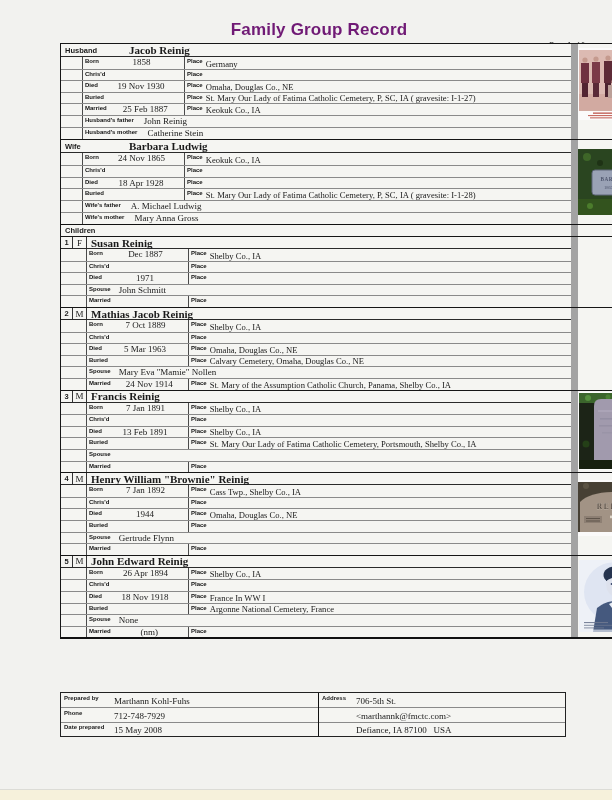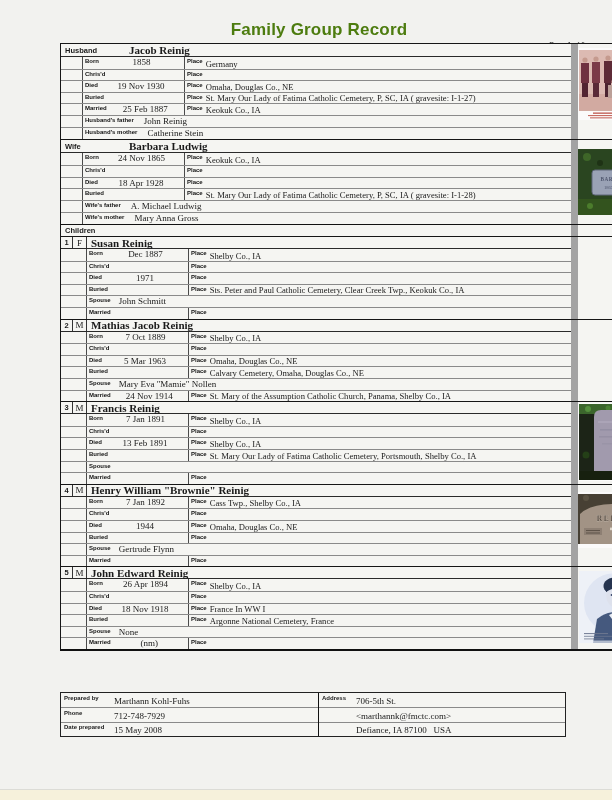--- a/index.html
+++ b/index.html
@@ -1,18 +1,18 @@
 <!DOCTYPE html>
 <html><head>
 <meta charset="utf-8">
 <style>
   *{margin:0;padding:0;box-sizing:border-box}
   html,body{background:#e9e9e7}
   .paper{position:relative;width:612px;height:800px;background:#f2f2ef;overflow:hidden;font-family:"Liberation Serif",serif;color:#1a1a1a}
-  .title{position:absolute;top:20px;left:60px;width:518px;text-align:center;font-family:"Liberation Sans",sans-serif;font-weight:bold;font-size:17px;letter-spacing:.2px;color:#4d7c0f}
+  .title{position:absolute;top:20px;left:60px;width:518px;text-align:center;font-family:"Liberation Sans",sans-serif;font-weight:bold;font-size:17px;letter-spacing:.2px;color:#701a75}
   .pageno{position:absolute;top:41px;right:27px;font-family:"Liberation Sans",sans-serif;font-size:7px;color:#222}
   .tbl{position:absolute;left:60px;top:43px;width:592px;border:1.5px solid #161616;border-bottom:2.5px solid #111;background:#f5f5f2}
   .sec{display:flex;border-top:1.6px solid #161616}
   .sec:first-child{border-top:none}
   .sec-ct{border-top:1.9px solid #111}
   .content{flex:1;min-width:0}
   .pcol{width:80px;border-left:7px solid #a3a3a3;display:flex;justify-content:center;align-items:flex-start;overflow:hidden}
   .hdr{height:13px;display:flex;align-items:center;border-bottom:1px solid #2a2a2a}
   .hdr-lbl{font-family:"Liberation Sans",sans-serif;font-weight:bold;font-size:7.5px;margin-left:4px;width:64px;flex:none}
   .hdr-name{font-weight:bold;font-size:11px;white-space:nowrap}
@@ -290,31 +290,20 @@
               <i class="fl">Died</i>
               <b class="dv">1971</b>
             </span>
             <span class="pc">
               <i class="fl">Place</i>
               <span class="pv"></span>
             </span>
           </div>
         <div class="row">
             <span class="ind c"></span>
-            <span class="ld">
-              <i class="fl">Buried</i>
-              <b class="dv"></b>
-            </span>
-            <span class="pc">
-              <i class="fl">Place</i>
-              <span class="pv">Sts. Peter and Paul Catholic Cemetery, Clear Creek Twp., Keokuk Co., IA</span>
-            </span>
-          </div>
-        <div class="row">
-            <span class="ind c"></span>
             <span class="ldw">
               <i class="fl">Spouse</i>
               <b class="dv spv">John Schmitt</b>
             </span>
           </div>
         <div class="row">
             <span class="ind c"></span>
             <span class="ld">
               <i class="fl">Married</i>
               <b class="dv"></b>

